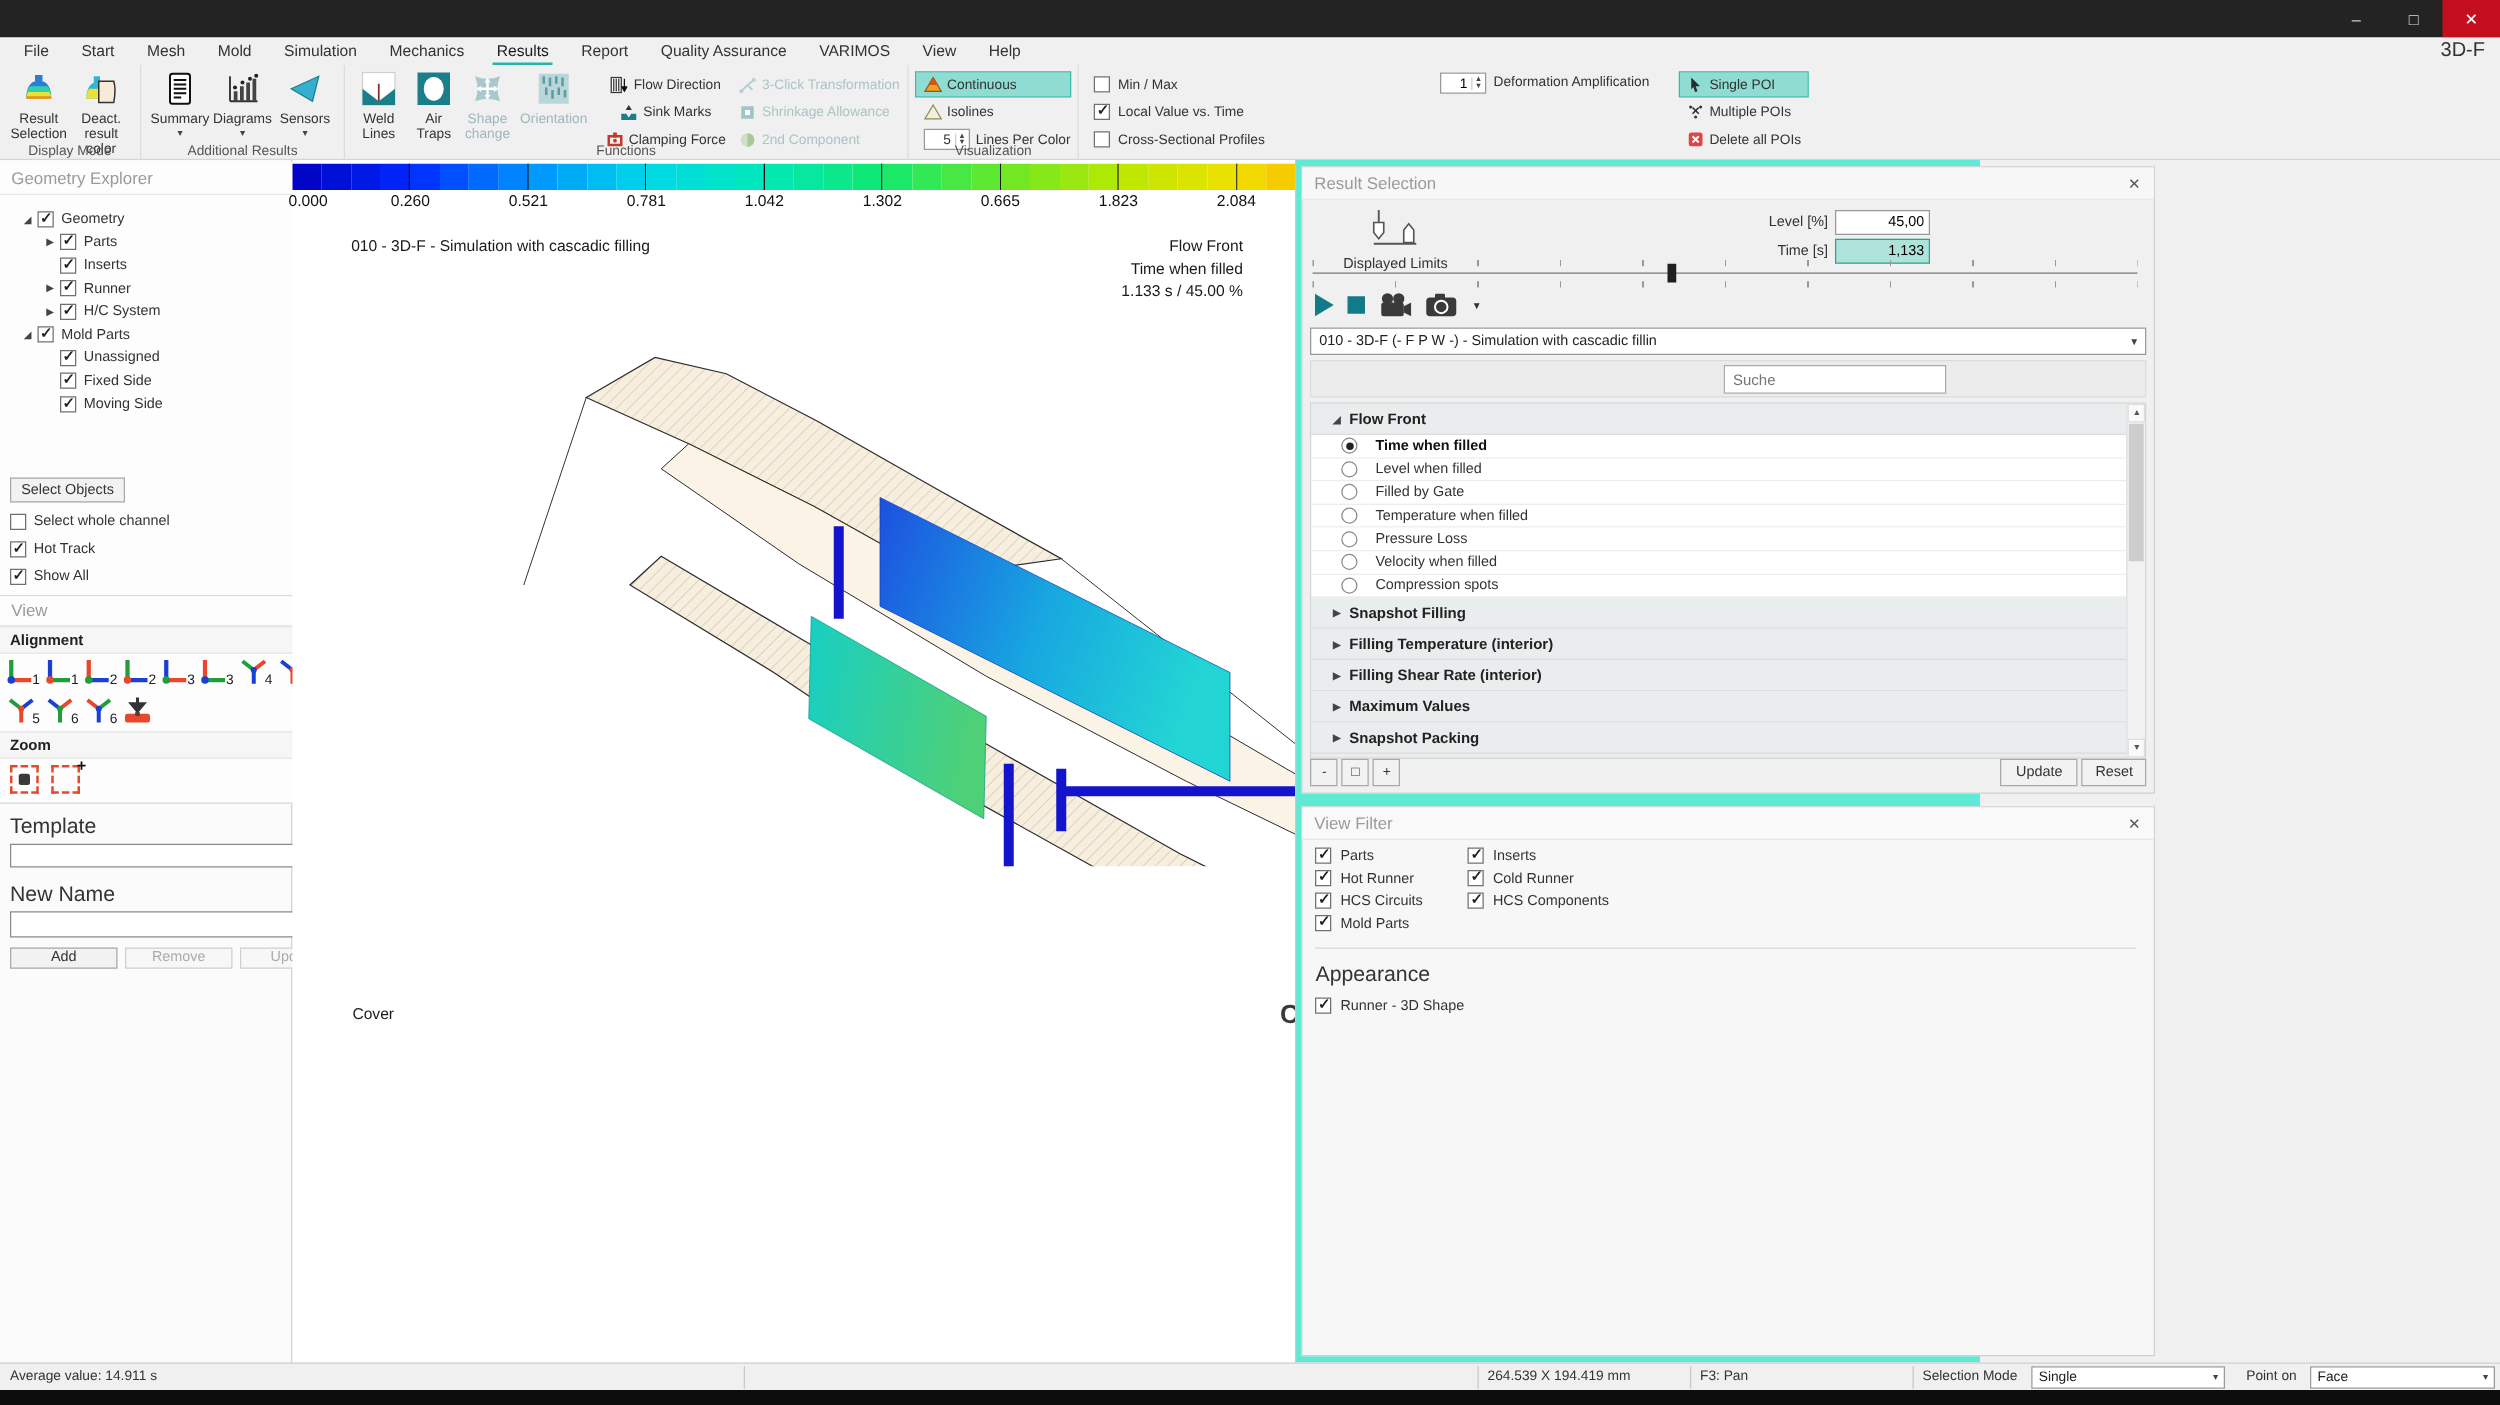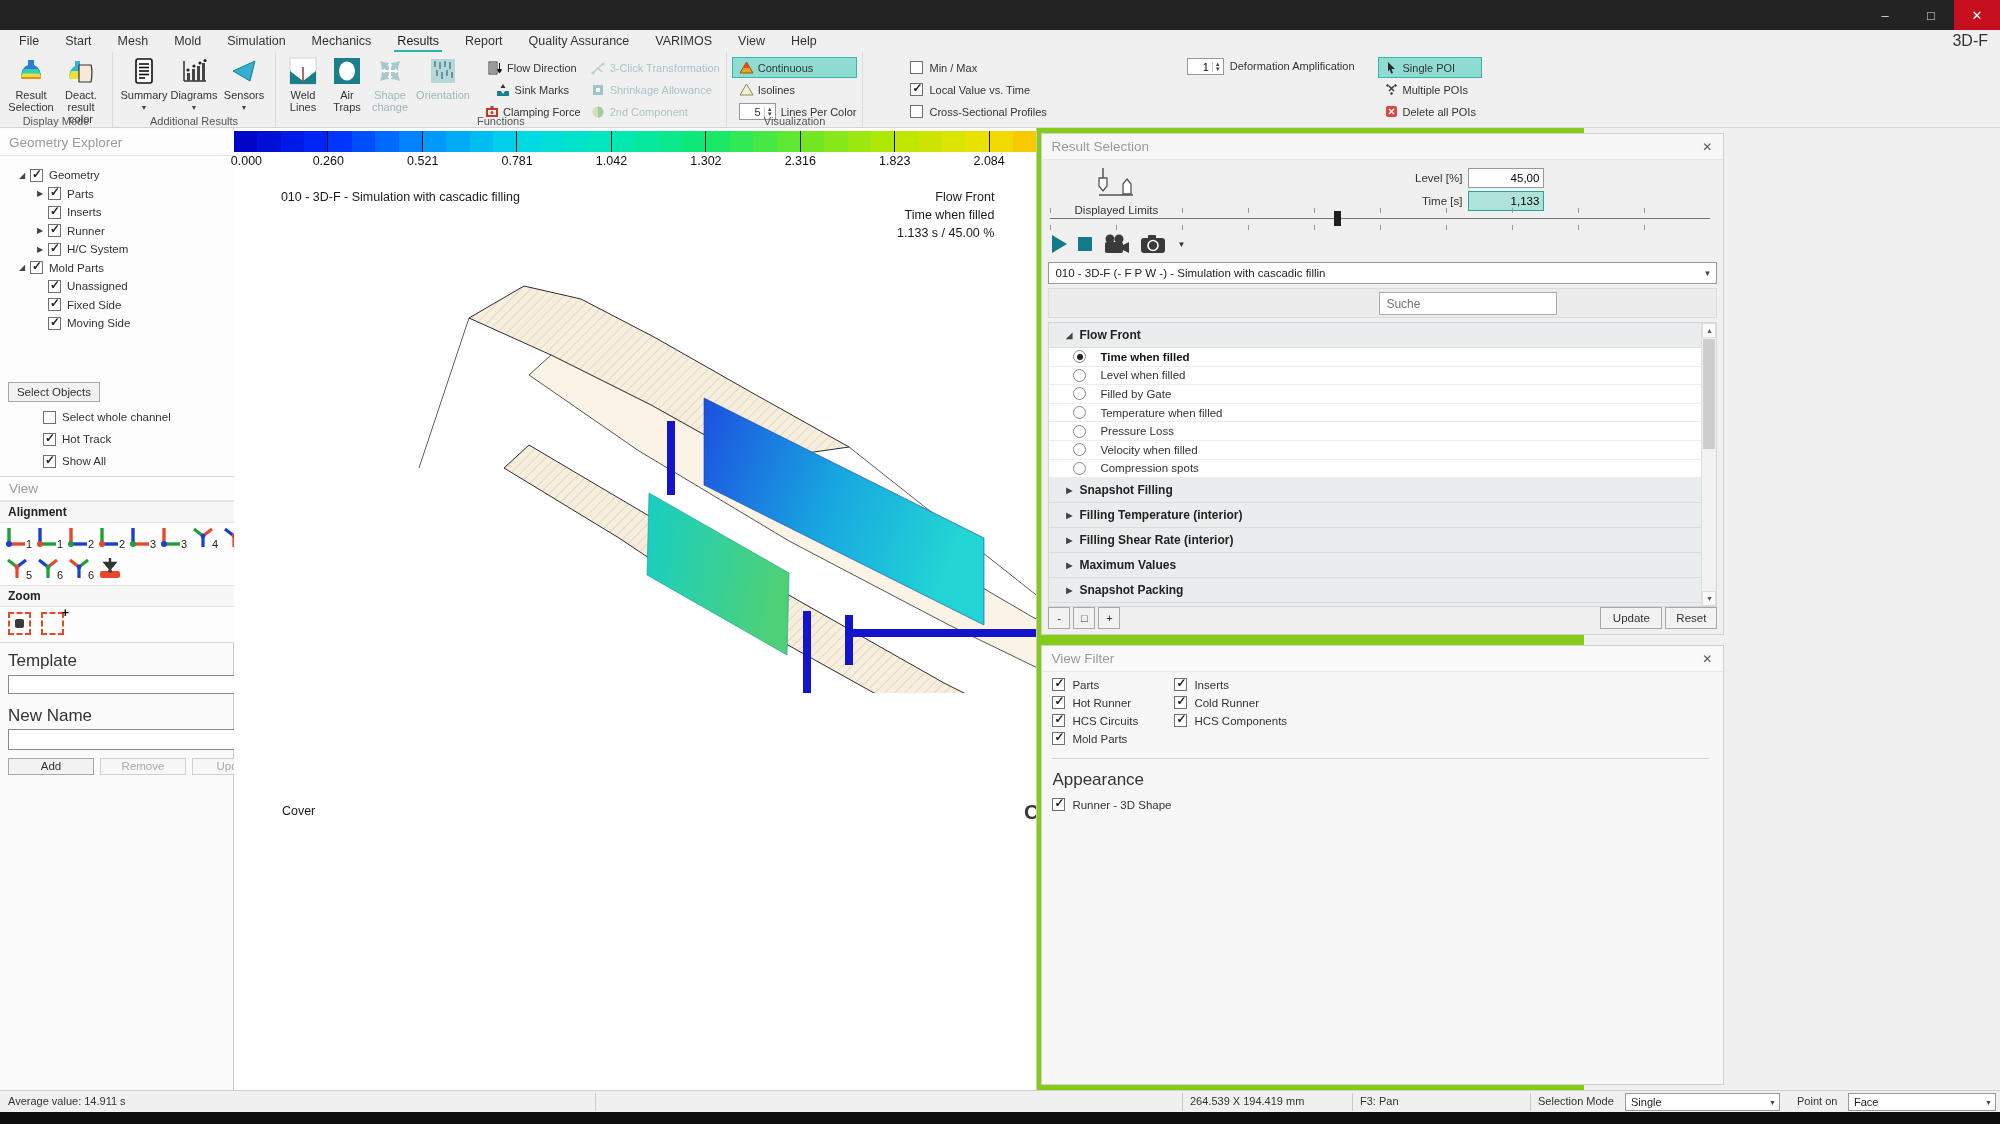--- a/index.html
+++ b/index.html
@@ -28,27 +28,27 @@
   .bigbtn.disabled { color:#9fb6ba; }
   .funrow { display:flex; align-items:center; height:19px; font-size:11px; color:#333; white-space:nowrap; }
   .funrow .ficon { width:15px; height:13px; margin-right:4px; display:inline-flex; align-items:center; justify-content:center; }
   .funrow.disabled { color:#adc3c6; }
   .hl { background:#8fdcd2; outline:1px solid #35b8a8; }
   .spin { display:inline-flex; align-items:center; border:1px solid #999; background:#fff; height:17px; font-size:11px; }
   .spin .sval { width:24px; text-align:right; padding-right:3px; }
   .spin .sarrows { display:flex; flex-direction:column; font-size:6px; color:#444; line-height:5px; padding:0 2px; border-left:1px solid #ccc; }
   .cb { position:relative; width:13px; height:13px; border:1px solid #707070; background:#fff; display:inline-block; flex:none; }
   .cb.on::after { content:"\2713"; position:absolute; left:1px; top:-3px; font-size:12px; font-weight:bold; color:#222; }
-  .chkrow { display:flex; align-items:center; gap:6px; font-size:11px; color:#333; height:19px;margin-left:35px; }
+  .chkrow { display:flex; align-items:center; gap:6px; font-size:11px; color:#333; height:19px; }
 
   
   #main { position:absolute; left:0; top:128px; width:1584px; height:962px; display:flex; }
   #left-col { position:relative; width:295px; height:962px; background:#fbfbfb; border-right:1px solid #c9c9c9; }
   #viewport { position:relative; width:1013px; height:962px; background:#ffffff; }
-  #right-col { position:relative; width:691px; height:962px; background:#84cc16; border-left:1px solid #c9c9c9; }
+  #right-col { position:relative; width:691px; height:962px; background:#5eead4; border-left:1px solid #c9c9c9; }
 
   .panel { position:absolute; left:0; width:295px; background:#fdfdfd; border-bottom:1px solid #d8d8d8; }
   .panel-hd { height:26px; display:flex; align-items:center; padding:0 9px; border-bottom:1px solid #e6e6e6; }
   .panel-title { font-size:13.5px; color:#9b9b9b; flex:1; }
   .panel-x { font-size:12px; color:#555; padding:0 2px; }
 
   
   .trow { display:flex; align-items:center; height:18.5px; font-size:11.5px; color:#333; }
   .exp { width:12px; font-size:8px; color:#444; text-align:center; flex:none; }
   .tlabel { margin-left:6px; }
@@ -664,21 +664,21 @@
           </div>
         <div id="unitbox">s</div>
       </div>
       <div id="cticks">
           <span class="ctick" style="left: 0px; transform: translateX(-10%);">0.000</span>
           <span class="ctick" style="left: 94.4px;">0.260</span>
           <span class="ctick" style="left: 188.8px;">0.521</span>
           <span class="ctick" style="left: 283.2px;">0.781</span>
           <span class="ctick" style="left: 377.6px;">1.042</span>
           <span class="ctick" style="left: 472px;">1.302</span>
-          <span class="ctick" style="left: 566.4px;">2.316</span>
+          <span class="ctick" style="left: 566.4px;">0.665</span>
           <span class="ctick" style="left: 660.8px;">1.823</span>
           <span class="ctick" style="left: 755.2px;">2.084</span>
           <span class="ctick" style="left: 849.6px;">2.344</span>
           <span class="ctick" style="left: 944px;">2.604</span>
         </div>
 
       <div class="vp-text" style="left:47px; top:62px;">010 - 3D-F - Simulation with cascadic filling</div>
       <div class="vp-text" id="vp-result" style="right:42px; top:60px;">
         <div>Flow Front</div>
         <div>Time when filled</div>

